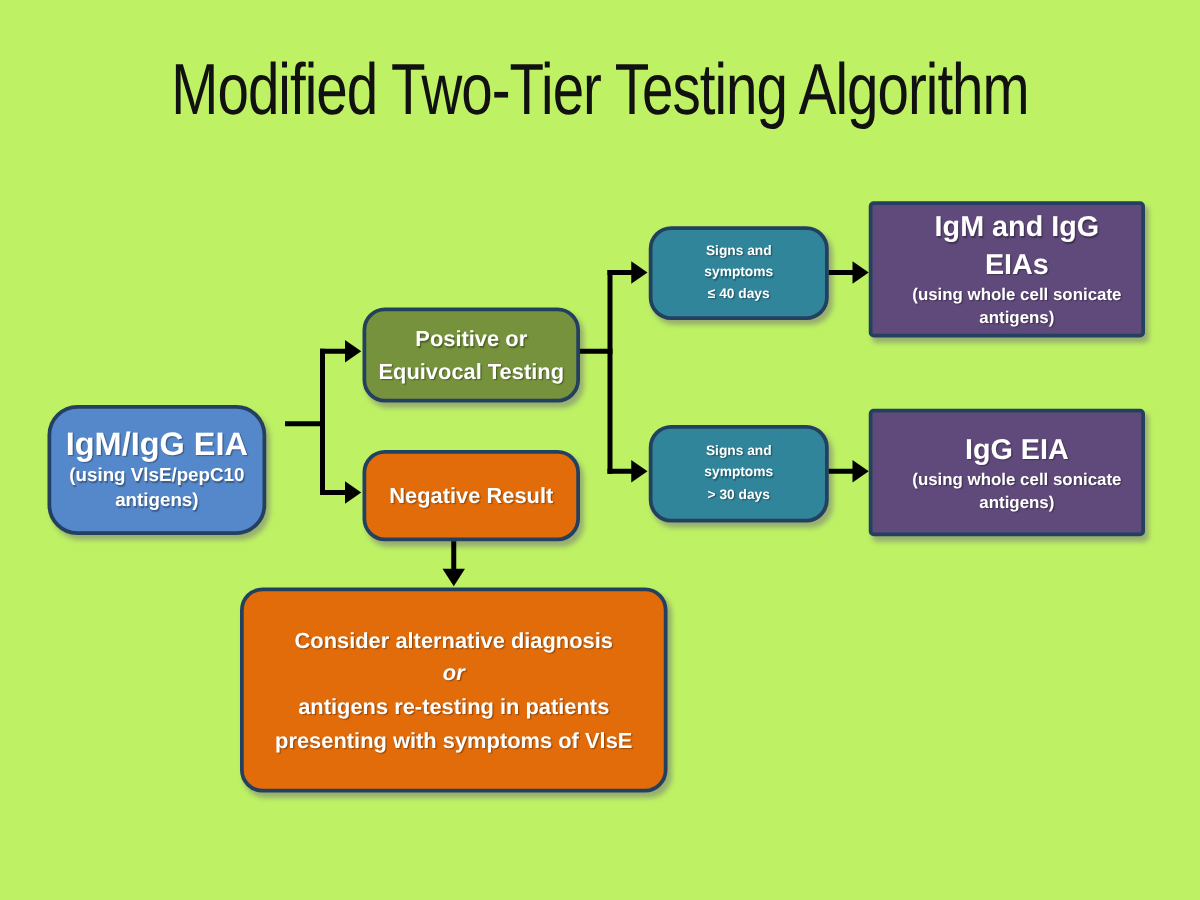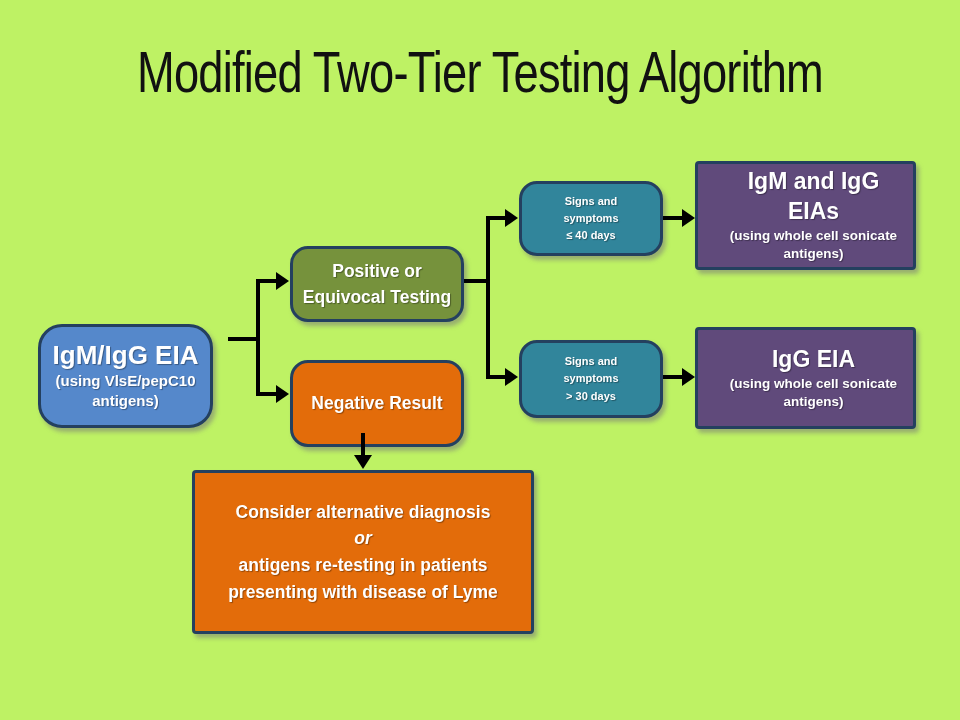--- a/index.html
+++ b/index.html
@@ -58,21 +58,21 @@
     <div class="big-label">IgM/IgG EIA</div>
     <div class="small-detail">(using VlsE/pepC10</div>
     <div class="small-detail">antigens)</div>
   </div>
 
   <div class="node node-green" style="left:290px;top:246px;width:174px;height:76px;">
     <div class="box-line">Positive or</div>
     <div class="box-line">Equivocal Testing</div>
   </div>
 
-  <div class="node node-orange" style="left:290px;top:360px;width:174px;height:87px;text-align:right;">
+  <div class="node node-orange" style="left:290px;top:360px;width:174px;height:73px;text-align:right;">
     <div class="box-line">Negative Result</div>
   </div>
 
   <div class="node node-teal" style="left:519px;top:181px;width:144px;height:75px;">
     <div class="teal-line">Signs and</div>
     <div class="teal-line">symptoms</div>
     <div class="teal-line">≤ 40 days</div>
   </div>
 
   <div class="node node-teal" style="left:519px;top:340px;width:144px;height:78px;">
@@ -86,25 +86,25 @@
     <div class="tiny-detail">(using whole cell sonicate</div>
     <div class="tiny-detail">antigens)</div>
   </div>
 
   <div class="node node-purple" style="left:695px;top:327px;width:221px;height:102px;">
     <div class="mid-label">IgG EIA</div>
     <div class="tiny-detail">(using whole cell sonicate</div>
     <div class="tiny-detail">antigens)</div>
   </div>
 
-  <div class="node node-orange" style="left:192px;top:470px;width:342px;height:164px;border-radius:4px;">
+  <div class="node node-orange" style="left:192px;top:470px;width:342px;height:164px;border-radius:18px;">
     <div class="consider-line">Consider alternative diagnosis</div>
     <div class="consider-line italic">or</div>
     <div class="consider-line">antigens re-testing in patients</div>
-    <div class="consider-line">presenting with disease of Lyme</div>
+    <div class="consider-line">presenting with symptoms of VlsE</div>
   </div>
 
   <div class="connector" style="left:228px;top:337px;width:31px;height:4px;"></div>
   <div class="connector" style="left:256px;top:279px;width:4px;height:117px;"></div>
   <div class="connector" style="left:256px;top:279px;width:21px;height:4px;"></div>
   <div class="arrow-right" style="left:276px;top:272px;"></div>
   <div class="connector" style="left:256px;top:392px;width:21px;height:4px;"></div>
   <div class="arrow-right" style="left:276px;top:385px;"></div>
 
   <div class="connector" style="left:464px;top:279px;width:26px;height:4px;"></div>

